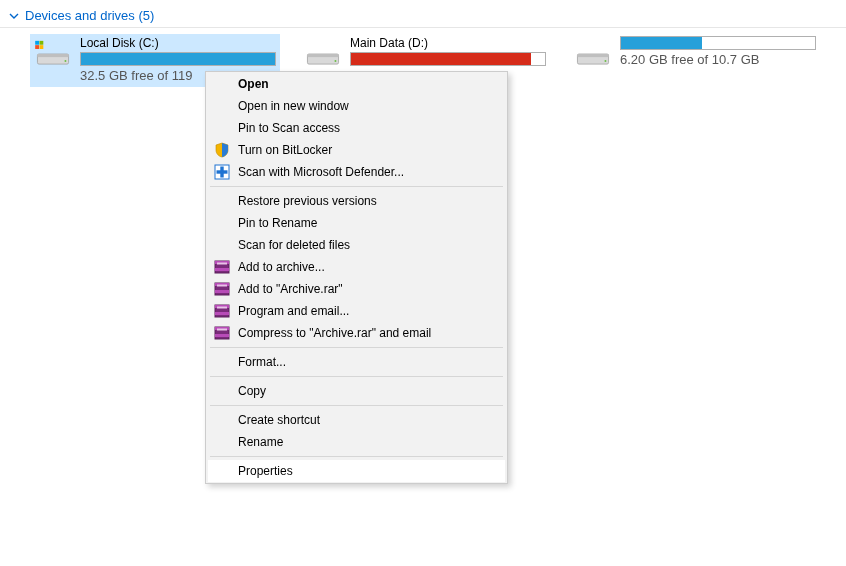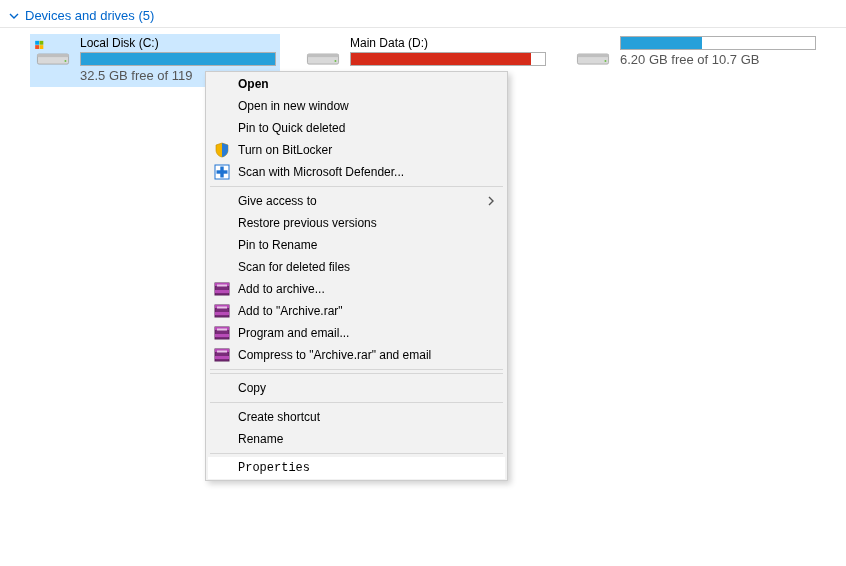--- a/index.html
+++ b/index.html
@@ -60,21 +60,21 @@
     display: flex;
     align-items: center;
     height: 22px;
     padding: 0 20px 0 30px;
     position: relative;
     cursor: default;
     color: #000;
     font-size: 12px;
   }
   .mi.bold { font-weight: 600; }
-  .mi.hl { background: #ffffff; font-family: Liberation Mono, monospace; }
+  .mi.hl { background: #ffffff; }
   .mi .slot { position: absolute; left: 6px; top: 3px; width: 16px; height: 16px; }
   .mi .arrow { position: absolute; right: 10px; top: 5px; }
   .sep { height: 1px; background: #d6d6d6; margin: 3px 2px; }
 </style>
 </head>
 <body>
 
 <div class="section-hdr">
   <svg class="chev" viewBox="0 0 10 10">
       <path d="M1 3 L5 7 L9 3" fill="none" stroke="#0066cc" stroke-width="1.4"></path>
@@ -133,45 +133,39 @@
   </div>
 
 <div class="ctx" id="ctx">
     <div class="mi bold">
       <span>Open</span>
     </div>
     <div class="mi">
       <span>Open in new window</span>
     </div>
     <div class="mi">
-      <span>Pin to Quick deleted</span>
+      <span>Pin to Scan access</span>
     </div>
     <div class="mi">
       <span class="slot"><svg width="16" height="16" viewBox="0 0 16 16">
           <path d="M8 1 L14 3 V8 C14 12 11 14.5 8 15 C5 14.5 2 12 2 8 V3 Z" fill="#f4b400" stroke="#c08900" stroke-width="0.6"></path>
           <path d="M8 1 L8 15 C11 14.5 14 12 14 8 V3 Z" fill="#2b7cd3"></path>
         </svg></span>
       <span>Turn on BitLocker</span>
     </div>
     <div class="mi">
       <span class="slot"><svg width="16" height="16" viewBox="0 0 16 16">
           <rect x="1" y="1" width="14" height="14" fill="#fff" stroke="#1e73d2"></rect>
           <rect x="6.3" y="2.5" width="3.4" height="11" fill="#1e73d2"></rect>
           <rect x="2.5" y="6.3" width="11" height="3.4" fill="#1e73d2"></rect>
         </svg></span>
       <span>Scan with Microsoft Defender...</span>
     </div>
     <div class="sep"></div>
     <div class="mi">
-      <span>Give access to</span>
-      <svg class="arrow" width="8" height="12" viewBox="0 0 8 12">
-        <path d="M2 2 L6 6 L2 10" fill="none" stroke="#555" stroke-width="1.4"></path>
-      </svg>
-    </div>
-    <div class="mi">
       <span>Restore previous versions</span>
     </div>
     <div class="mi">
       <span>Pin to Rename</span>
     </div>
     <div class="mi">
       <span>Scan for deleted files</span>
     </div>
     <div class="mi">
       <span class="slot"><svg width="16" height="16" viewBox="0 0 16 16">
@@ -203,20 +197,23 @@
     <div class="mi">
       <span class="slot"><svg width="16" height="16" viewBox="0 0 16 16">
           <rect x="1" y="2" width="14" height="12" fill="#7a2b7a" stroke="#5a1e5a"></rect>
           <rect x="1" y="2" width="14" height="3" fill="#b74bb7"></rect>
           <rect x="1" y="9" width="14" height="3" fill="#b74bb7"></rect>
           <rect x="3" y="3.5" width="10" height="2" fill="#e8c3e8"></rect>
         </svg></span>
       <span>Compress to "Archive.rar" and email</span>
     </div>
     <div class="sep"></div>
+    <div class="mi">
+      <span>Format...</span>
+    </div>
     <div class="sep"></div>
     <div class="mi">
       <span>Copy</span>
     </div>
     <div class="sep"></div>
     <div class="mi">
       <span>Create shortcut</span>
     </div>
     <div class="mi">
       <span>Rename</span>

